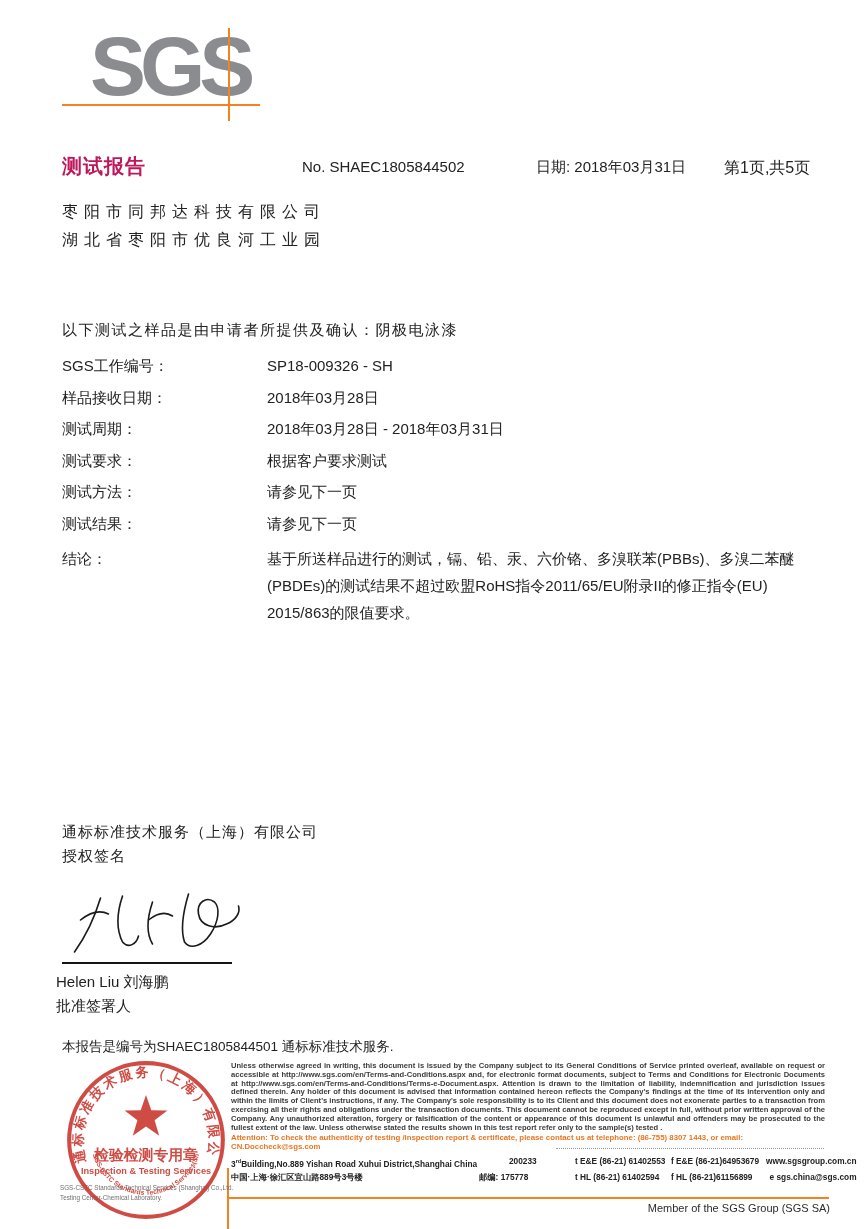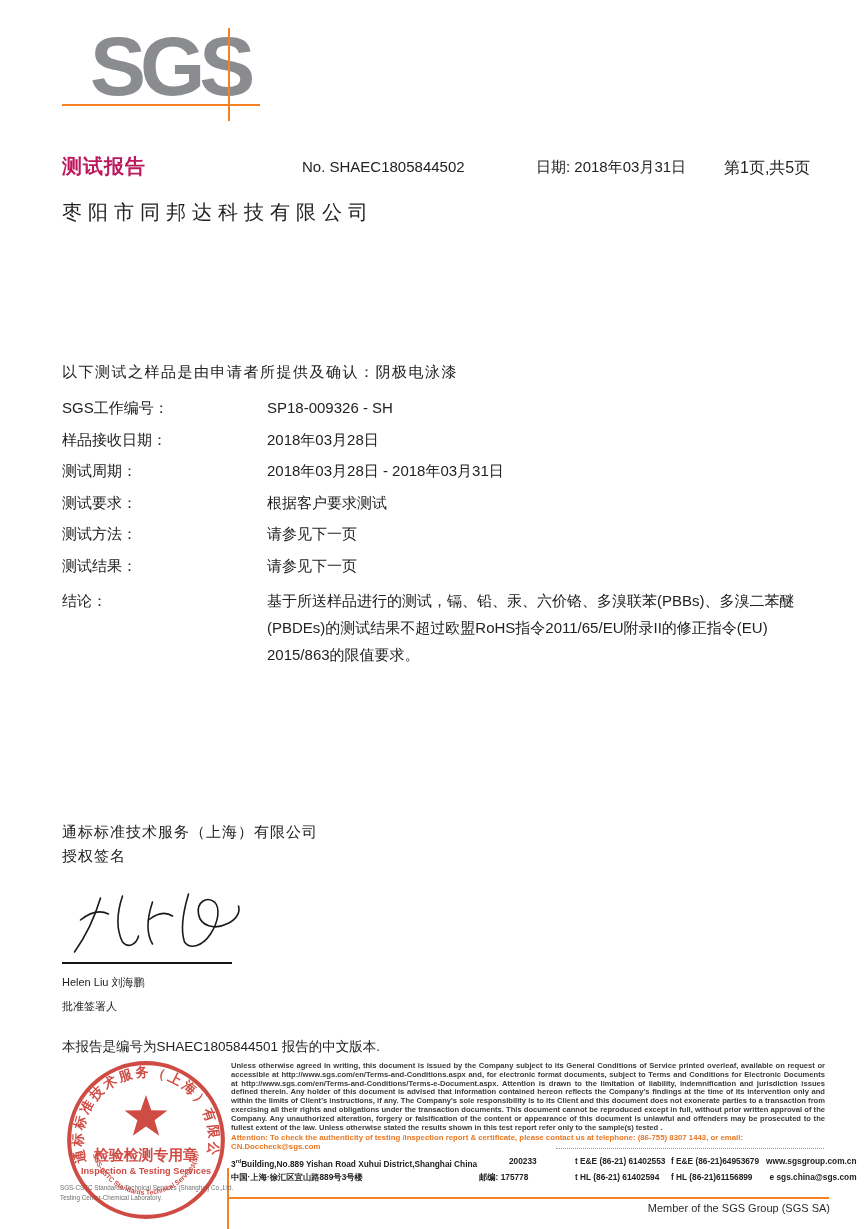--- a/index.html
+++ b/index.html
@@ -15,34 +15,34 @@
     font-weight:bold; letter-spacing:-6px; color:#8a8c8f;
   }
   .logo-underline { position:absolute; left:62px; top:104px; width:198px; height:2px; background:#f58220; }
   .logo-vline { position:absolute; left:228px; top:28px; width:2px; height:93px; background:#f58220; }
   
   .report-title { position:absolute; left:62px; top:153px; font-size:20px; font-weight:bold; letter-spacing:1px; color:#be185d; }
   .report-no   { position:absolute; left:302px; top:158px; font-size:15px; }
   .report-date { position:absolute; left:536px; top:158px; font-size:15px; }
   .report-page { position:absolute; left:724px; top:158px; font-size:16px; }
   
-  .applicant { position:absolute; left:62px; top:198px; font-size:20px; line-height:28px; letter-spacing:6px;text-align:center; }
+  .applicant { position:absolute; left:62px; top:198px; font-size:16px; line-height:28px; letter-spacing:6px;text-align:center; }
   
   .main { position:absolute; left:62px; top:320px; width:750px; font-size:15px; }
-  .sample-intro { line-height:19px; letter-spacing:1.5px; margin-bottom:17px;margin-top:42px; }
+  .sample-intro { line-height:19px; letter-spacing:1.5px; margin-bottom:17px; }
   .detail-row { display:flex; margin-bottom:10px; line-height:19.5px;margin-top:12px; }
   .detail-label { flex:none; width:205px; }
   .detail-value { flex:1; }
   .detail-row.conclusion { line-height:27px; }
   .detail-row.conclusion .detail-value { width:545px; }
   
   .sig-company { position:absolute; left:62px; top:820px; font-size:15px; line-height:24px; letter-spacing:1px; }
   .sig-svg { position:absolute; left:64px; top:886px; }
   .sig-line { position:absolute; left:62px; top:962px; width:170px; height:2px; background:#151515; }
-  .signer { position:absolute; left:62px; top:970px; font-size:11px; line-height:24px; }
+  .signer { position:absolute; left:56px; top:970px; font-size:15px; line-height:24px; }
   .version-note { position:absolute; left:62px; top:1038px; font-size:13.5px; }
   
   .stamp-svg { position:absolute; left:62px; top:1056px; z-index:3; opacity:.88; }
   .lab-name { position:absolute; left:60px; top:1183px; z-index:2; font-size:6.3px; line-height:9.5px; color:#6f6f6f; white-space:nowrap; }
   .footer-right { position:absolute; left:231px; top:1062px; width:594px; color:#3c3c3c; }
   .legal { font-size:7.6px; line-height:8.8px; font-weight:bold; text-align:justify; }
   .attention { font-size:7.8px; line-height:9px; font-weight:bold; color:#e87722; margin-top:1px; }
   .dotted-leader { position:absolute; left:556px; top:1148px; width:268px; border-top:1px dotted #999; }
   .addr-grid { display:grid; grid-template-columns:248px 96px 96px 95px 1fr; margin-top:4px; font-size:8.3px; line-height:13px; font-weight:bold; color:#222; }
   .addr-grid .pad { padding-left:30px; }
@@ -61,20 +61,21 @@
   <div class="logo-underline"></div>
   <div class="logo-vline"></div>
 
   <div class="report-title">测试报告</div>
   <div class="report-no">No. SHAEC1805844502</div>
   <div class="report-date">日期: 2018年03月31日</div>
   <div class="report-page">第1页,共5页</div>
 
   <div class="applicant">
     <div>枣阳市同邦达科技有限公司</div>
+    <div>湖北省枣阳市优良河工业园</div>
   </div>
 
   <div class="main">
     <div class="sample-intro">以下测试之样品是由申请者所提供及确认：阴极电泳漆</div>
 
     <div class="detail-row">
       <div class="detail-label">SGS工作编号：</div>
       <div class="detail-value">SP18-009326 - SH</div>
     </div>
     <div class="detail-row">
@@ -118,21 +119,21 @@
       <path d="M122 8 C116 28 114 44 118 56 C124 64 136 60 144 48 C152 36 154 22 148 16 C140 10 130 16 132 28 C134 40 148 44 160 38 C170 34 174 26 172 20"></path>
     </g>
   </svg>
   <div class="sig-line"></div>
 
   <div class="signer">
     <div>Helen Liu 刘海鹏</div>
     <div>批准签署人</div>
   </div>
 
-  <div class="version-note">本报告是编号为SHAEC1805844501 报告的中文版本.</div>
+  <div class="version-note">本报告是编号为SHAEC1805844501 通标标准技术服务.</div>
 
   <svg class="stamp-svg" width="168" height="168" viewBox="0 0 164 164">
     <defs>
       <path id="arcTop" d="M 23.7 103.2 A 62 62 0 1 1 140.3 103.2" fill="none"></path>
       <path id="arcBottom" d="M 30 96 A 54 54 0 0 0 134 96" fill="none"></path>
     </defs>
     <circle cx="82" cy="82" r="75" fill="none" stroke="#c9342c" stroke-width="4"></circle>
     <text font-size="13" font-weight="bold" letter-spacing="2.5" fill="#c9342c" font-family="Liberation Sans, sans-serif">
       <textPath href="#arcTop">通标标准技术服务（上海）有限公司</textPath>
     </text>

